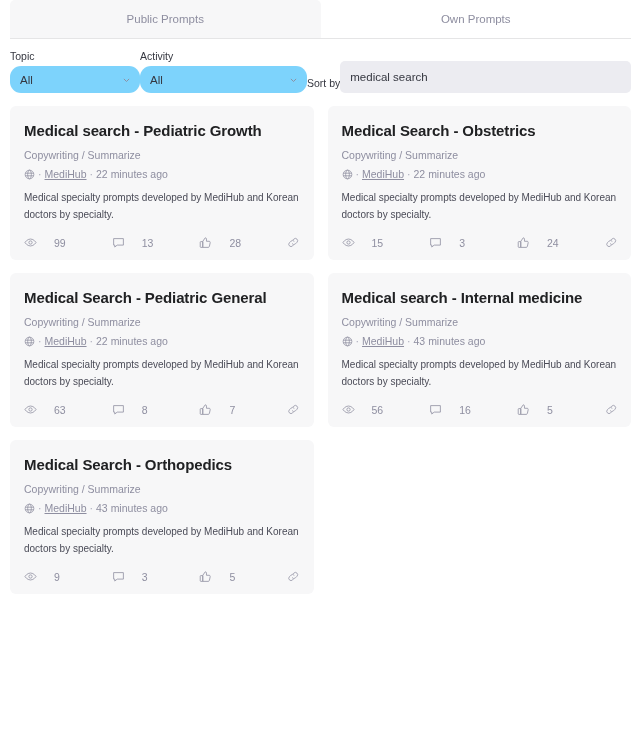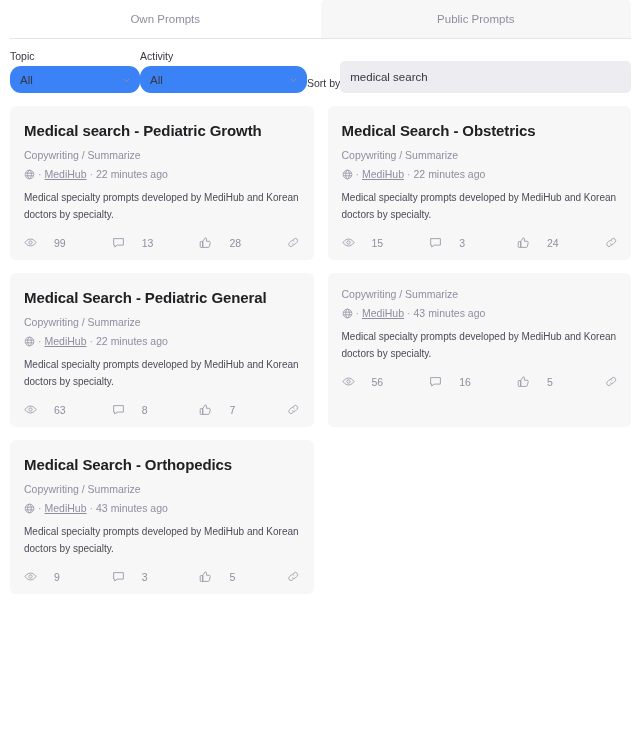--- a/index.html
+++ b/index.html
@@ -59,21 +59,21 @@
     flex-direction: column;
   }
   .field-label {
     font-size: 10.5px;
     color: #353740;
     margin-bottom: 3px;
     line-height: 13px;
   }
   .select {
     position: relative;
-    background: #3b82f6;
+    background: #7dd3fc;
     border: none;
     border-radius: 11px;
     height: 27px;
     display: flex;
     align-items: center;
     padding: 0 24px 0 10px;
     font-size: 11.5px;
     color: #353740;
     cursor: pointer;
     white-space: nowrap;
@@ -192,22 +192,22 @@
   }
   svg { display: block; width: 100%; height: 100%; }
 </style>
 </head>
 <body>
 
 <div>
 
 
   <div class="tabs">
+    <button class="tab active">Public Prompts</button>
     <button class="tab">Own Prompts</button>
-    <button class="tab active">Public Prompts</button>
   </div>
 
   <div class="filters">
 
     <div class="field">
       <span class="field-label">Topic</span>
       <div class="select topic">
         <span>All</span>
         <span class="chev">
           <svg viewBox="0 0 12 12" fill="none" stroke="currentColor" stroke-width="1.3">
@@ -394,20 +394,21 @@
         <span class="share">
           <svg viewBox="0 0 16 16" fill="none" stroke="currentColor" stroke-width="1.1">
               <path d="M6.6 9.4a2.9 2.9 0 0 0 4.3.3l2-2a2.9 2.9 0 0 0-4.1-4.1l-1.1 1.1"></path>
               <path d="M9.4 6.6a2.9 2.9 0 0 0-4.3-.3l-2 2a2.9 2.9 0 0 0 4.1 4.1l1.1-1.1"></path>
             </svg>
         </span>
       </div>
     </div>
 
     <div class="card">
+      <div class="card-title">Medical search - Internal medicine</div>
       <div class="card-category">Copywriting / Summarize</div>
       <div class="card-meta">
         <span class="globe-icon">
           <svg viewBox="0 0 16 16" fill="none" stroke="currentColor" stroke-width="1.1">
               <circle cx="8" cy="8" r="6.3"></circle>
               <ellipse cx="8" cy="8" rx="2.7" ry="6.3"></ellipse>
               <path d="M2 6.1h12M2 9.9h12"></path>
             </svg>
         </span>
         <span class="meta-sep">·</span>

